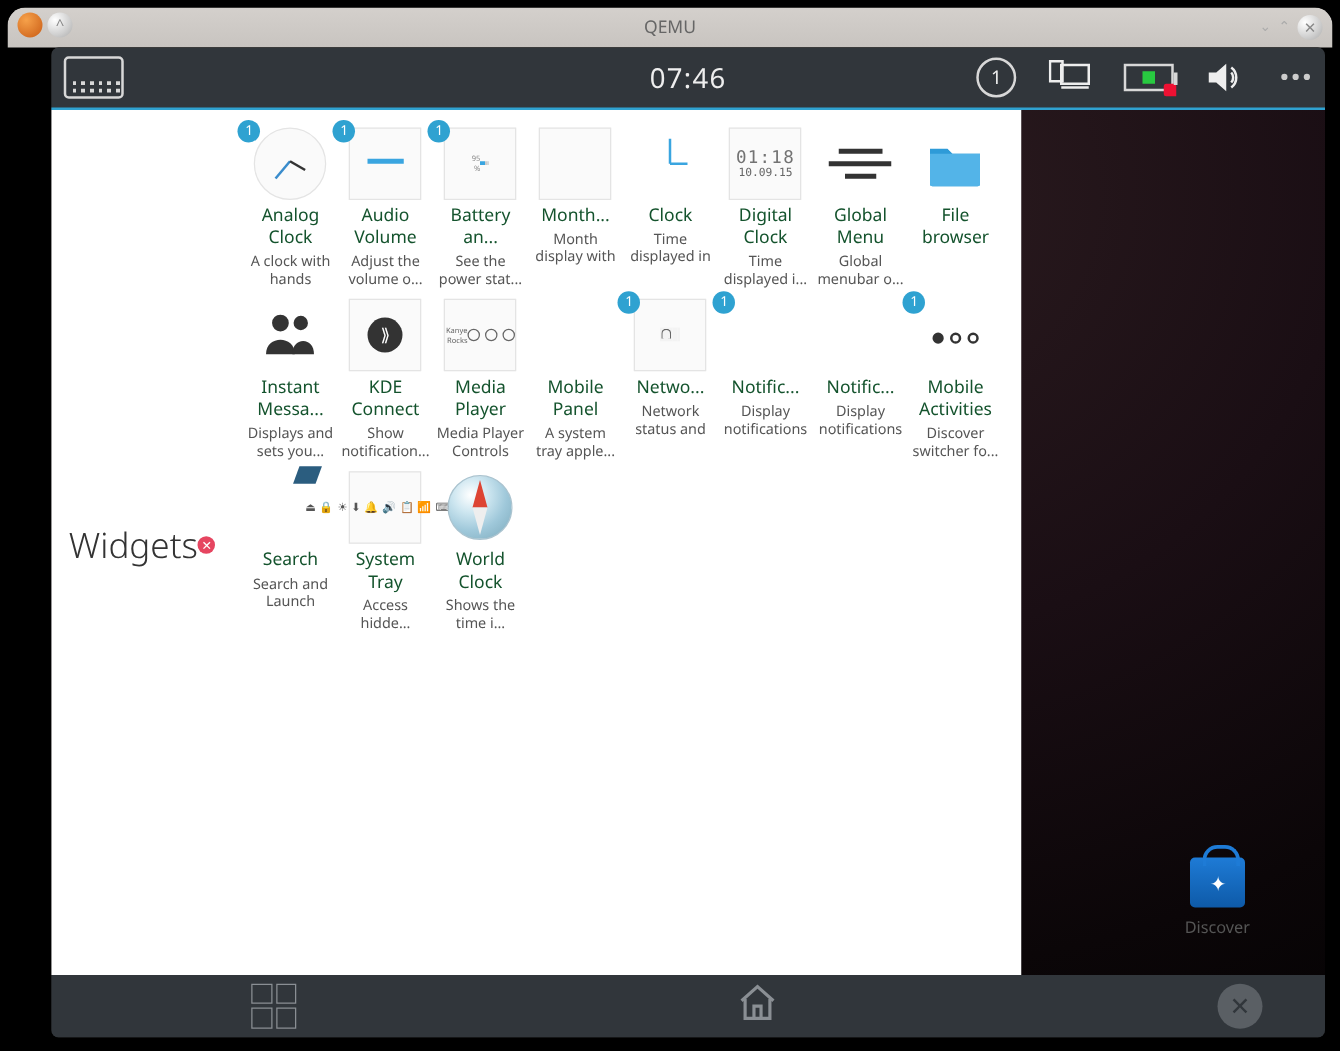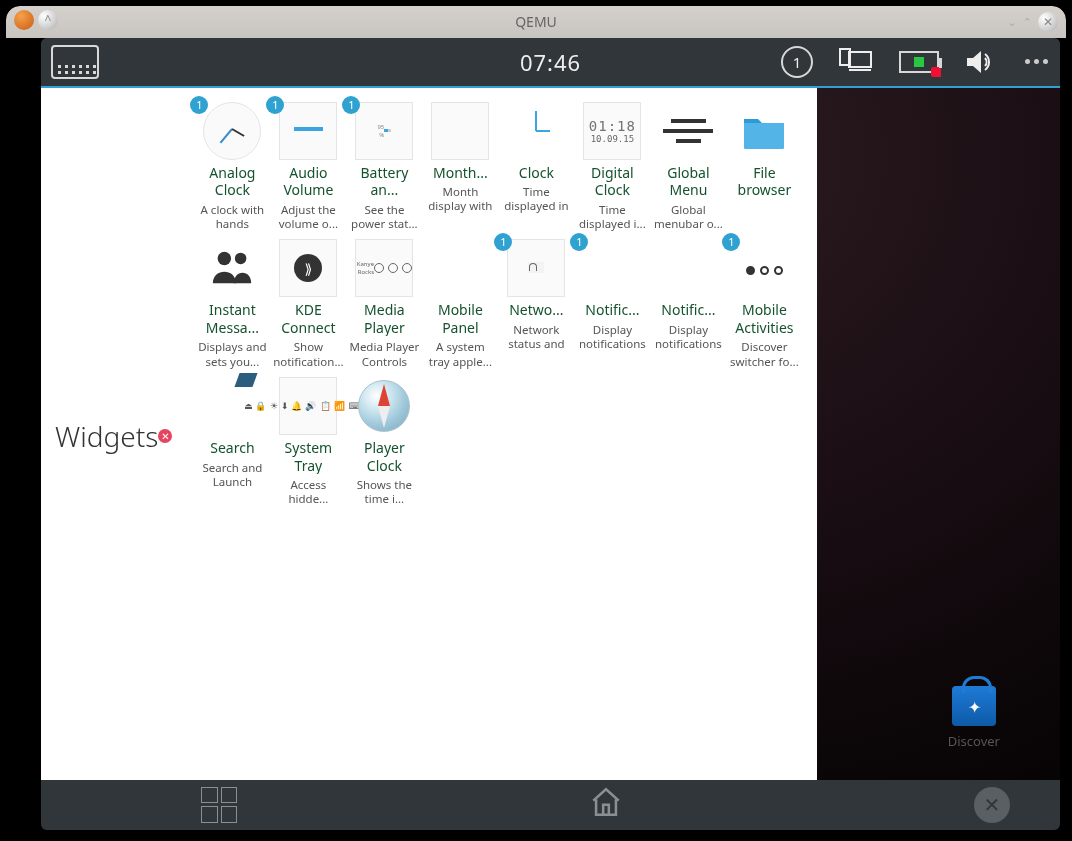--- a/index.html
+++ b/index.html
@@ -562,21 +562,21 @@
             </div>
             <div class="name">System Tray</div>
             <div class="desc">Access hidde...</div>
           </div>
           <div class="widget">
             <div style="position:relative">
               <div class="thumb th-world no-border">
                 <div class="compass"></div>
               </div>
             </div>
-            <div class="name">Player Clock</div>
+            <div class="name">World Clock</div>
             <div class="desc">Shows the time i...</div>
           </div>
         </div>
     </div>
 
     <div class="bottombar">
       <div class="bb-grid">
           <span></span>
           <span></span>
           <span></span>

